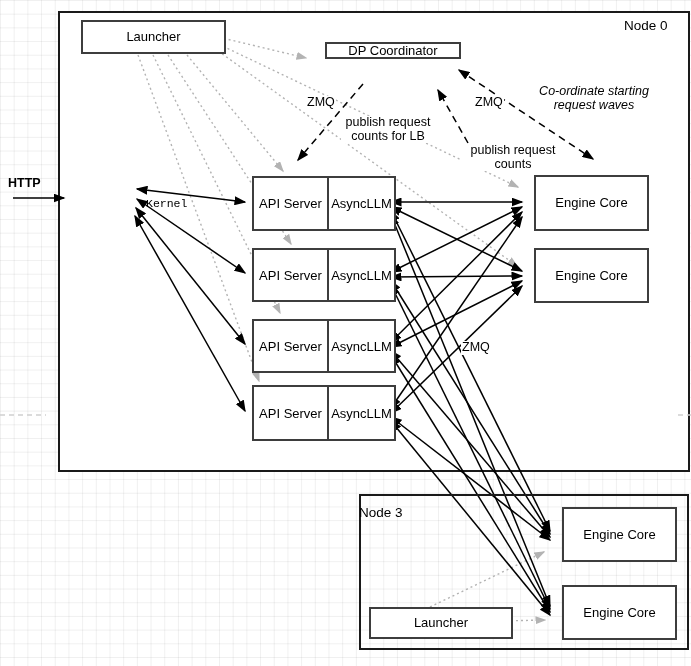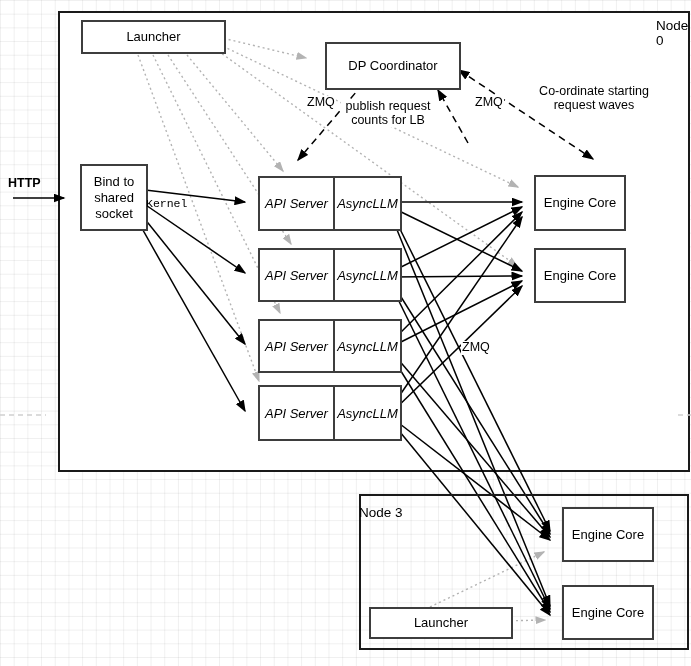--- a/index.html
+++ b/index.html
@@ -18,46 +18,46 @@
   .node0-frame{left:46px;top:11px;width:632px;height:461px;background:#ffffff;z-index:1;}
   .node1-frame{left:347px;top:494px;width:330px;height:156px;background:transparent;z-index:3;}
   .node-label{position:absolute;font-size:13.5px;z-index:4;}
   svg.edges{position:absolute;left:0;top:0;z-index:2;}
   .box{
     border:2px solid #3d3d3d;background:#ffffff;z-index:4;
     display:flex;align-items:center;justify-content:center;
     font-size:13px;text-align:center;line-height:16px;
   }
   .launcher-top{left:69px;top:20px;width:145px;height:34px;}
-  .dp-coordinator{left:313px;top:42px;width:136px;height:48px;}
+  .dp-coordinator{left:313px;top:42px;width:136px;height:17px;}
   .bind-socket{left:68px;top:164px;width:68px;height:67px;padding:2px;}
-  .api-row{display:flex;left:246px;width:145px;height:55px;z-index:4;font-style:italic;}
+  .api-row{display:flex;left:240px;width:145px;height:55px;z-index:4;}
   .api-row .cell{
     box-sizing:border-box;border:2px solid #3d3d3d;background:#fff;
     display:flex;align-items:center;justify-content:center;font-size:13px;
   }
   .api-row .cell.api{width:77px;}
   .api-row .cell.llm{width:69px;margin-left:-2px;}
-  .engine-core{width:92px;height:56px;}
+  .engine-core{width:115px;height:56px;}
   .ec0a{left:522px;top:175px;}
   .ec0b{left:522px;top:248px;height:55px;}
   .ec1a{left:550px;top:507px;height:55px;z-index:4;}
   .ec1b{left:550px;top:585px;height:55px;z-index:4;}
   .launcher-n1{left:357px;top:607px;width:144px;height:32px;z-index:4;}
   .edge-label{
     position:absolute;z-index:5;font-size:12.5px;line-height:13.5px;
     background:#ffffff;text-align:center;padding:0 1px;
   }
   .lbl-http{left:7px;top:177px;background:transparent;font-weight:bold;}
   .lbl-kernel{left:145px;top:197px;font-size:11.5px;background:transparent;font-family:Liberation Mono, monospace;}
   .lbl-zmq-api{left:306px;top:96px;}
-  .lbl-publish-lb{left:341px;top:100px;width:92px;}
+  .lbl-publish-lb{left:341px;top:116px;width:92px;}
   .lbl-zmq-coord{left:474px;top:96px;}
   .lbl-publish-counts{left:462px;top:144px;width:100px;}
-  .lbl-coordinate{left:527px;top:85px;width:132px;}
+  .lbl-coordinate{left:527px;top:85px;width:132px;font-style:italic;}
   .lbl-zmq-engines{left:461px;top:341px;}
 </style>
 </head>
 <body>
 
 <div class="canvas">
 
   <div class="abs node-frame node0-frame"></div>
 
   <svg class="edges" width="691" height="666" viewBox="0 0 691 666">
@@ -120,36 +120,33 @@
       <line x1="391" y1="347" x2="522" y2="281" marker-start="url(#mb)" marker-end="url(#mb)"></line>
       <line x1="391" y1="351" x2="550" y2="537" marker-start="url(#mb)" marker-end="url(#mb)"></line>
       <line x1="391" y1="355" x2="550" y2="612" marker-start="url(#mb)" marker-end="url(#mb)"></line>
       <line x1="391" y1="408" x2="522" y2="217" marker-start="url(#mb)" marker-end="url(#mb)"></line>
       <line x1="391" y1="413" x2="522" y2="286" marker-start="url(#mb)" marker-end="url(#mb)"></line>
       <line x1="391" y1="417" x2="550" y2="540" marker-start="url(#mb)" marker-end="url(#mb)"></line>
       <line x1="391" y1="421" x2="550" y2="615" marker-start="url(#mb)" marker-end="url(#mb)"></line>
     </g>
   </svg>
 
-  <div class="node-label" style="left:624px;top:18px;margin-left:32px;">Node 0</div>
+  <div class="node-label" style="left:624px;top:18px;">Node 0</div>
 
   <div class="abs node-frame node1-frame"></div>
   <div class="node-label" style="left:359px;top:505px;">Node 3</div>
 
   <div class="abs box launcher-top">
     <span>Launcher</span>
   </div>
 
   <div class="abs box dp-coordinator">
     <span>DP Coordinator</span>
   </div>
 
-  <div class="abs box bind-socket">
-    <span>Bind to shared socket</span>
-  </div>
 
   <div class="abs api-row" style="top:176px;">
     <div class="cell api">API Server</div>
     <div class="cell llm">AsyncLLM</div>
   </div>
   <div class="abs api-row" style="top:248px;height:54px;">
     <div class="cell api">API Server</div>
     <div class="cell llm">AsyncLLM</div>
   </div>
   <div class="abs api-row" style="top:319px;height:54px;">
@@ -176,16 +173,17 @@
   </div>
   <div class="abs box engine-core ec1b">
     <span>Engine Core</span>
   </div>
 
   <div class="edge-label lbl-http">HTTP</div>
   <div class="edge-label lbl-kernel">Kernel</div>
   <div class="edge-label lbl-zmq-api">ZMQ</div>
   <div class="edge-label lbl-publish-lb">publish request counts for LB</div>
   <div class="edge-label lbl-zmq-coord">ZMQ</div>
+  <div class="edge-label lbl-publish-counts">publish request counts</div>
   <div class="edge-label lbl-coordinate">Co-ordinate starting request waves</div>
   <div class="edge-label lbl-zmq-engines">ZMQ</div>
 
 </div>
 
 </body></html>

